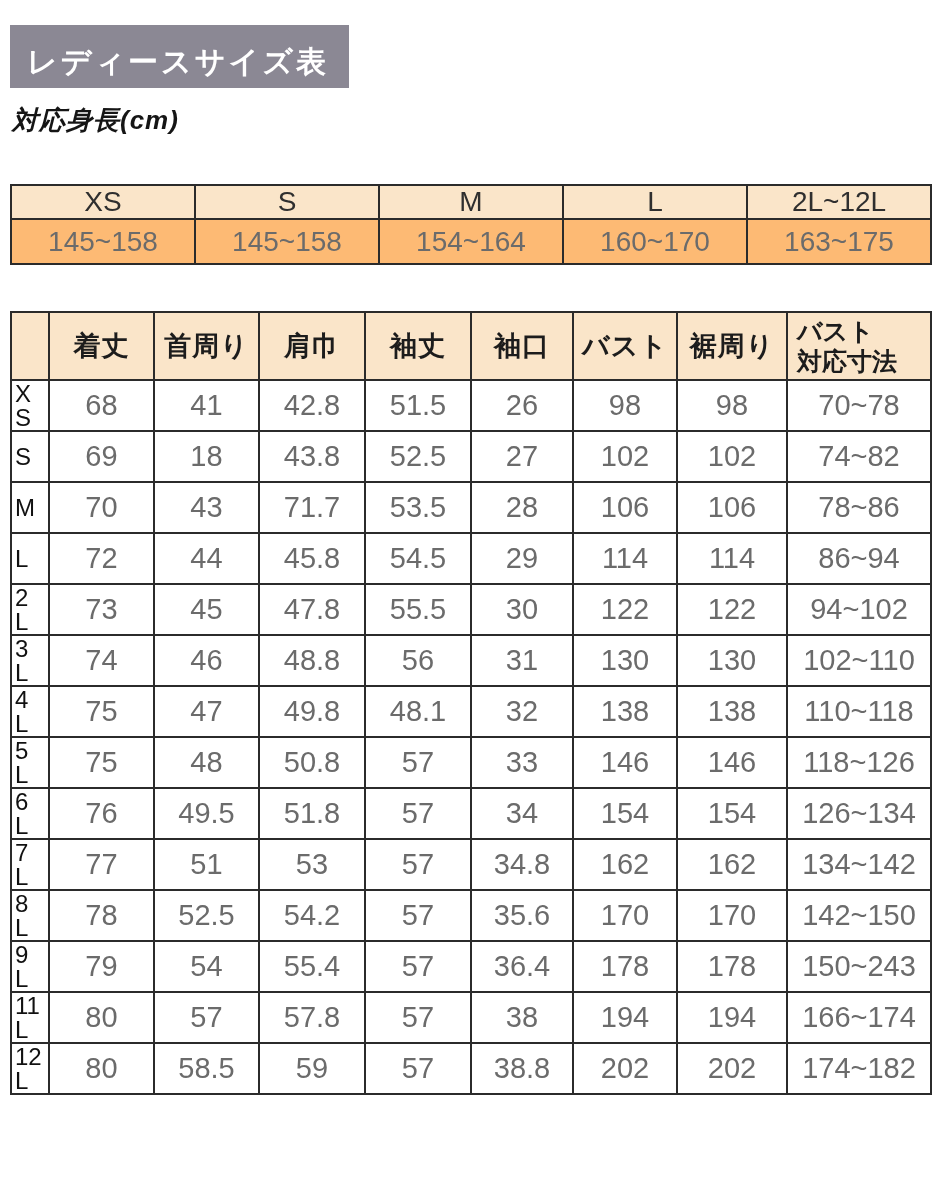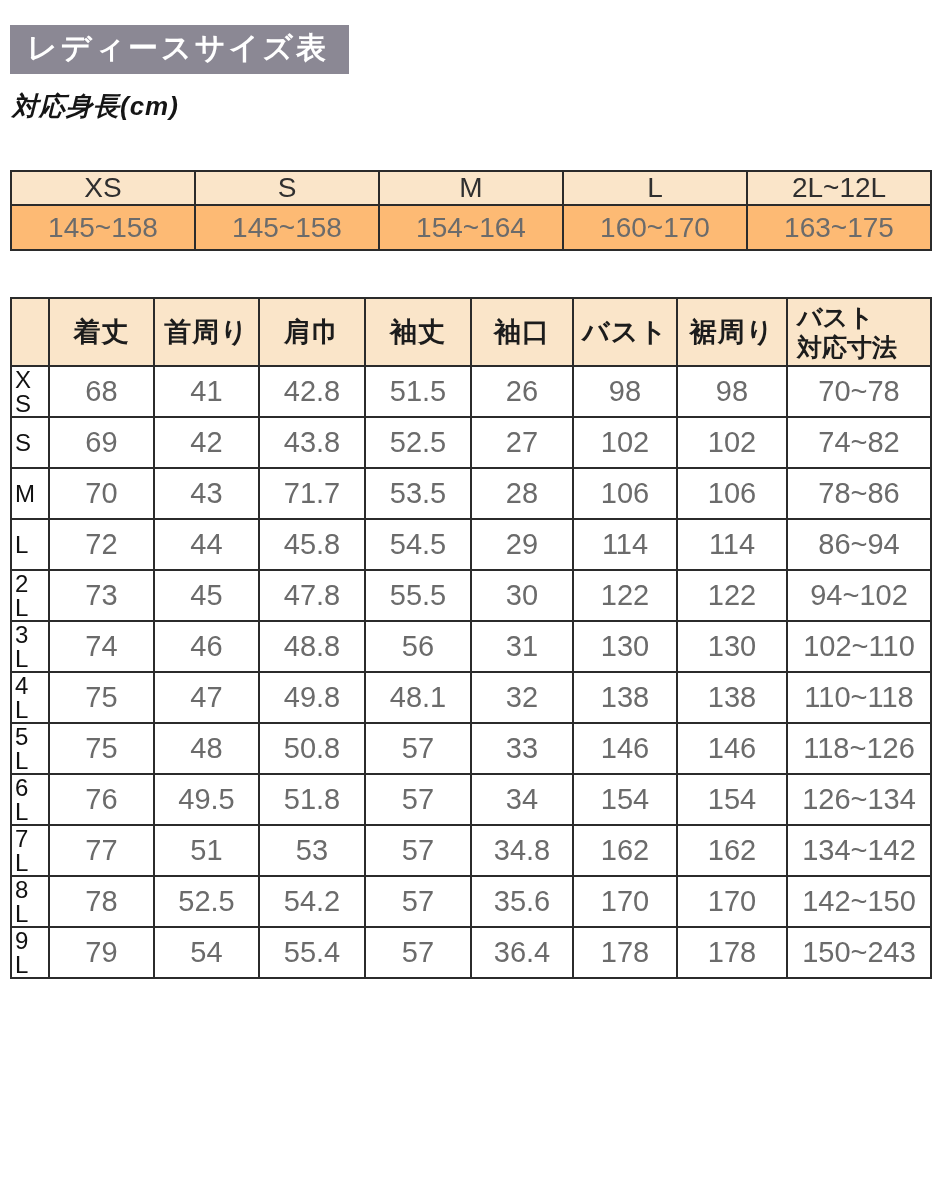--- a/index.html
+++ b/index.html
@@ -16,21 +16,21 @@
     padding: 25px 10px 0 10px;
     background: #ffffff;
   }
   .title {
     display: inline-block;
     background: #8b8894;
     color: #ffffff;
     font-size: 30px;
     font-weight: bold;
     letter-spacing: 3px;
-    padding: 3px 20px 5px 17px;
+    padding: 17px 20px 5px 17px;
   }
   .subtitle {
     font-size: 26px;
     font-weight: bold;
     color: #151515;
     margin: 15px 0 7px 2px;
     letter-spacing: 1px;
     font-style: italic;
   }
   table {
@@ -167,21 +167,21 @@
           <td>42.8</td>
           <td>51.5</td>
           <td>26</td>
           <td>98</td>
           <td>98</td>
           <td>70~78</td>
         </tr>
         <tr>
           <th class="row">S</th>
           <td>69</td>
-          <td>42</td>
+          <td>18</td>
           <td>43.8</td>
           <td>52.5</td>
           <td>27</td>
           <td>102</td>
           <td>102</td>
           <td>74~82</td>
         </tr>
         <tr>
           <th class="row">M</th>
           <td>70</td>
@@ -293,16 +293,40 @@
 L</th>
           <td>79</td>
           <td>54</td>
           <td>55.4</td>
           <td>57</td>
           <td>36.4</td>
           <td>178</td>
           <td>178</td>
           <td>150~243</td>
         </tr>
+        <tr>
+          <th class="row">11
+L</th>
+          <td>80</td>
+          <td>57</td>
+          <td>57.8</td>
+          <td>57</td>
+          <td>38</td>
+          <td>194</td>
+          <td>194</td>
+          <td>166~174</td>
+        </tr>
+        <tr>
+          <th class="row">12
+L</th>
+          <td>80</td>
+          <td>58.5</td>
+          <td>59</td>
+          <td>57</td>
+          <td>38.8</td>
+          <td>202</td>
+          <td>202</td>
+          <td>174~182</td>
+        </tr>
       </tbody>
   </table>
 
 </div>
 
 </body></html>

